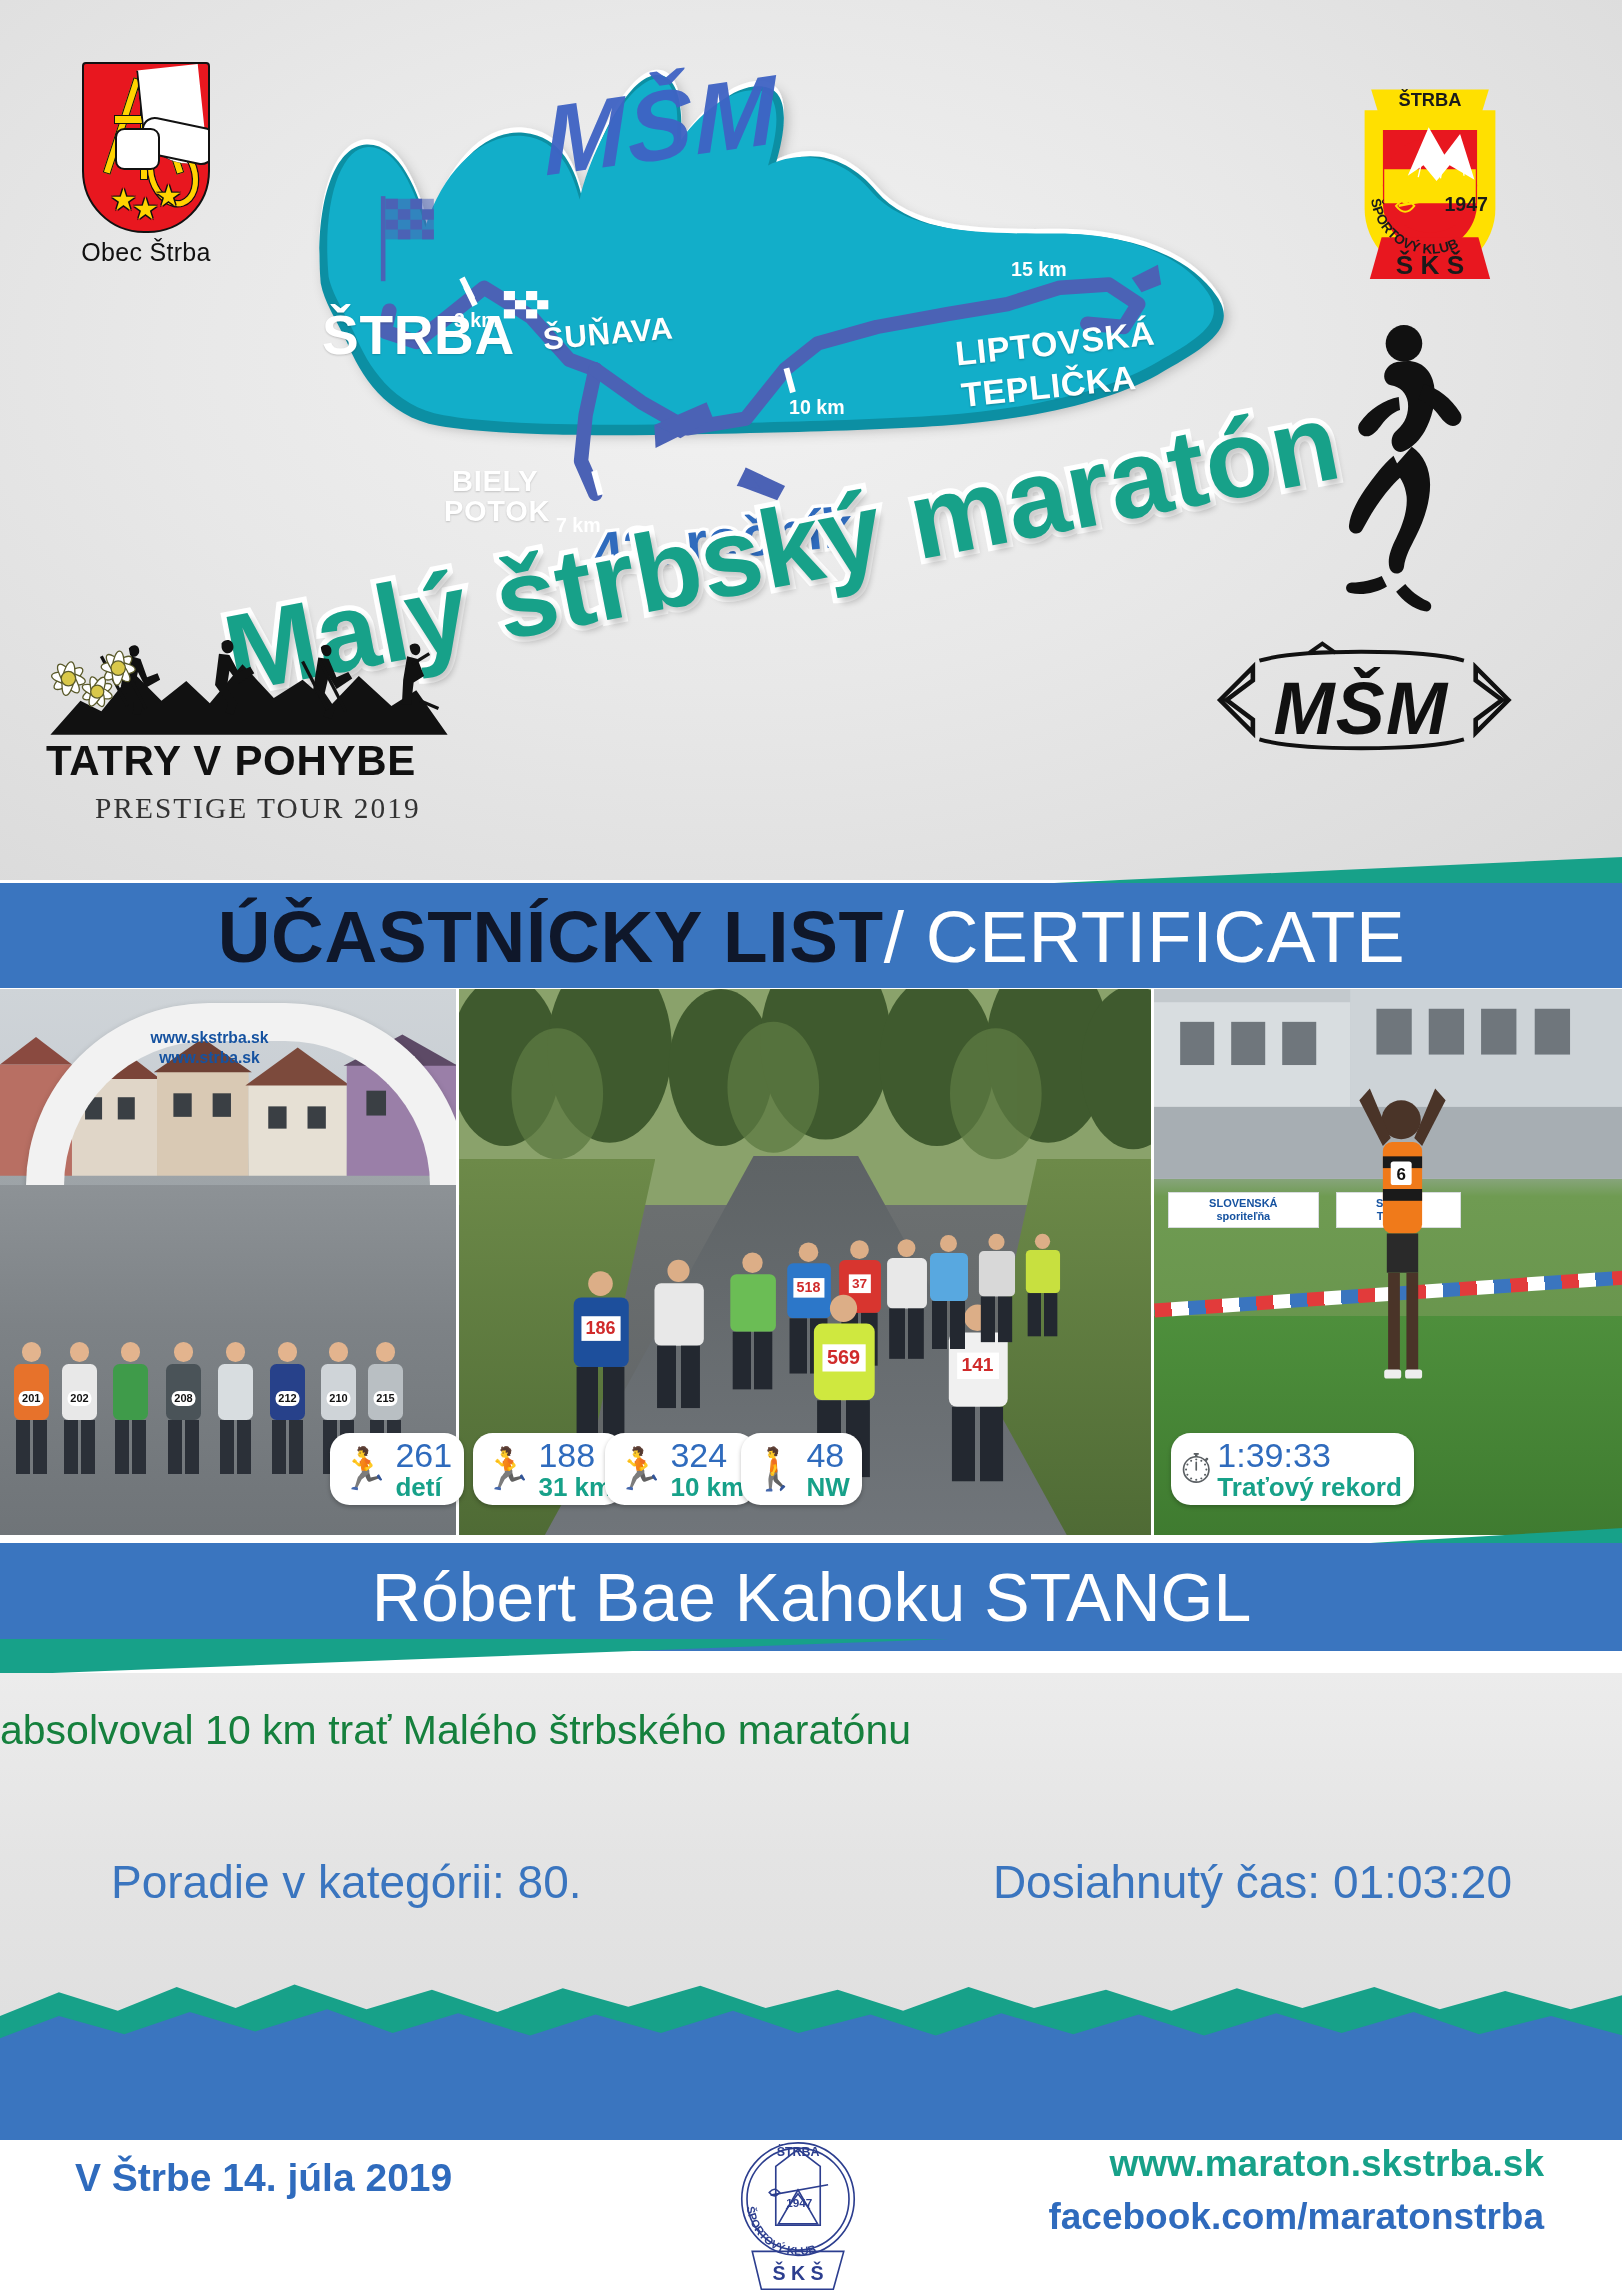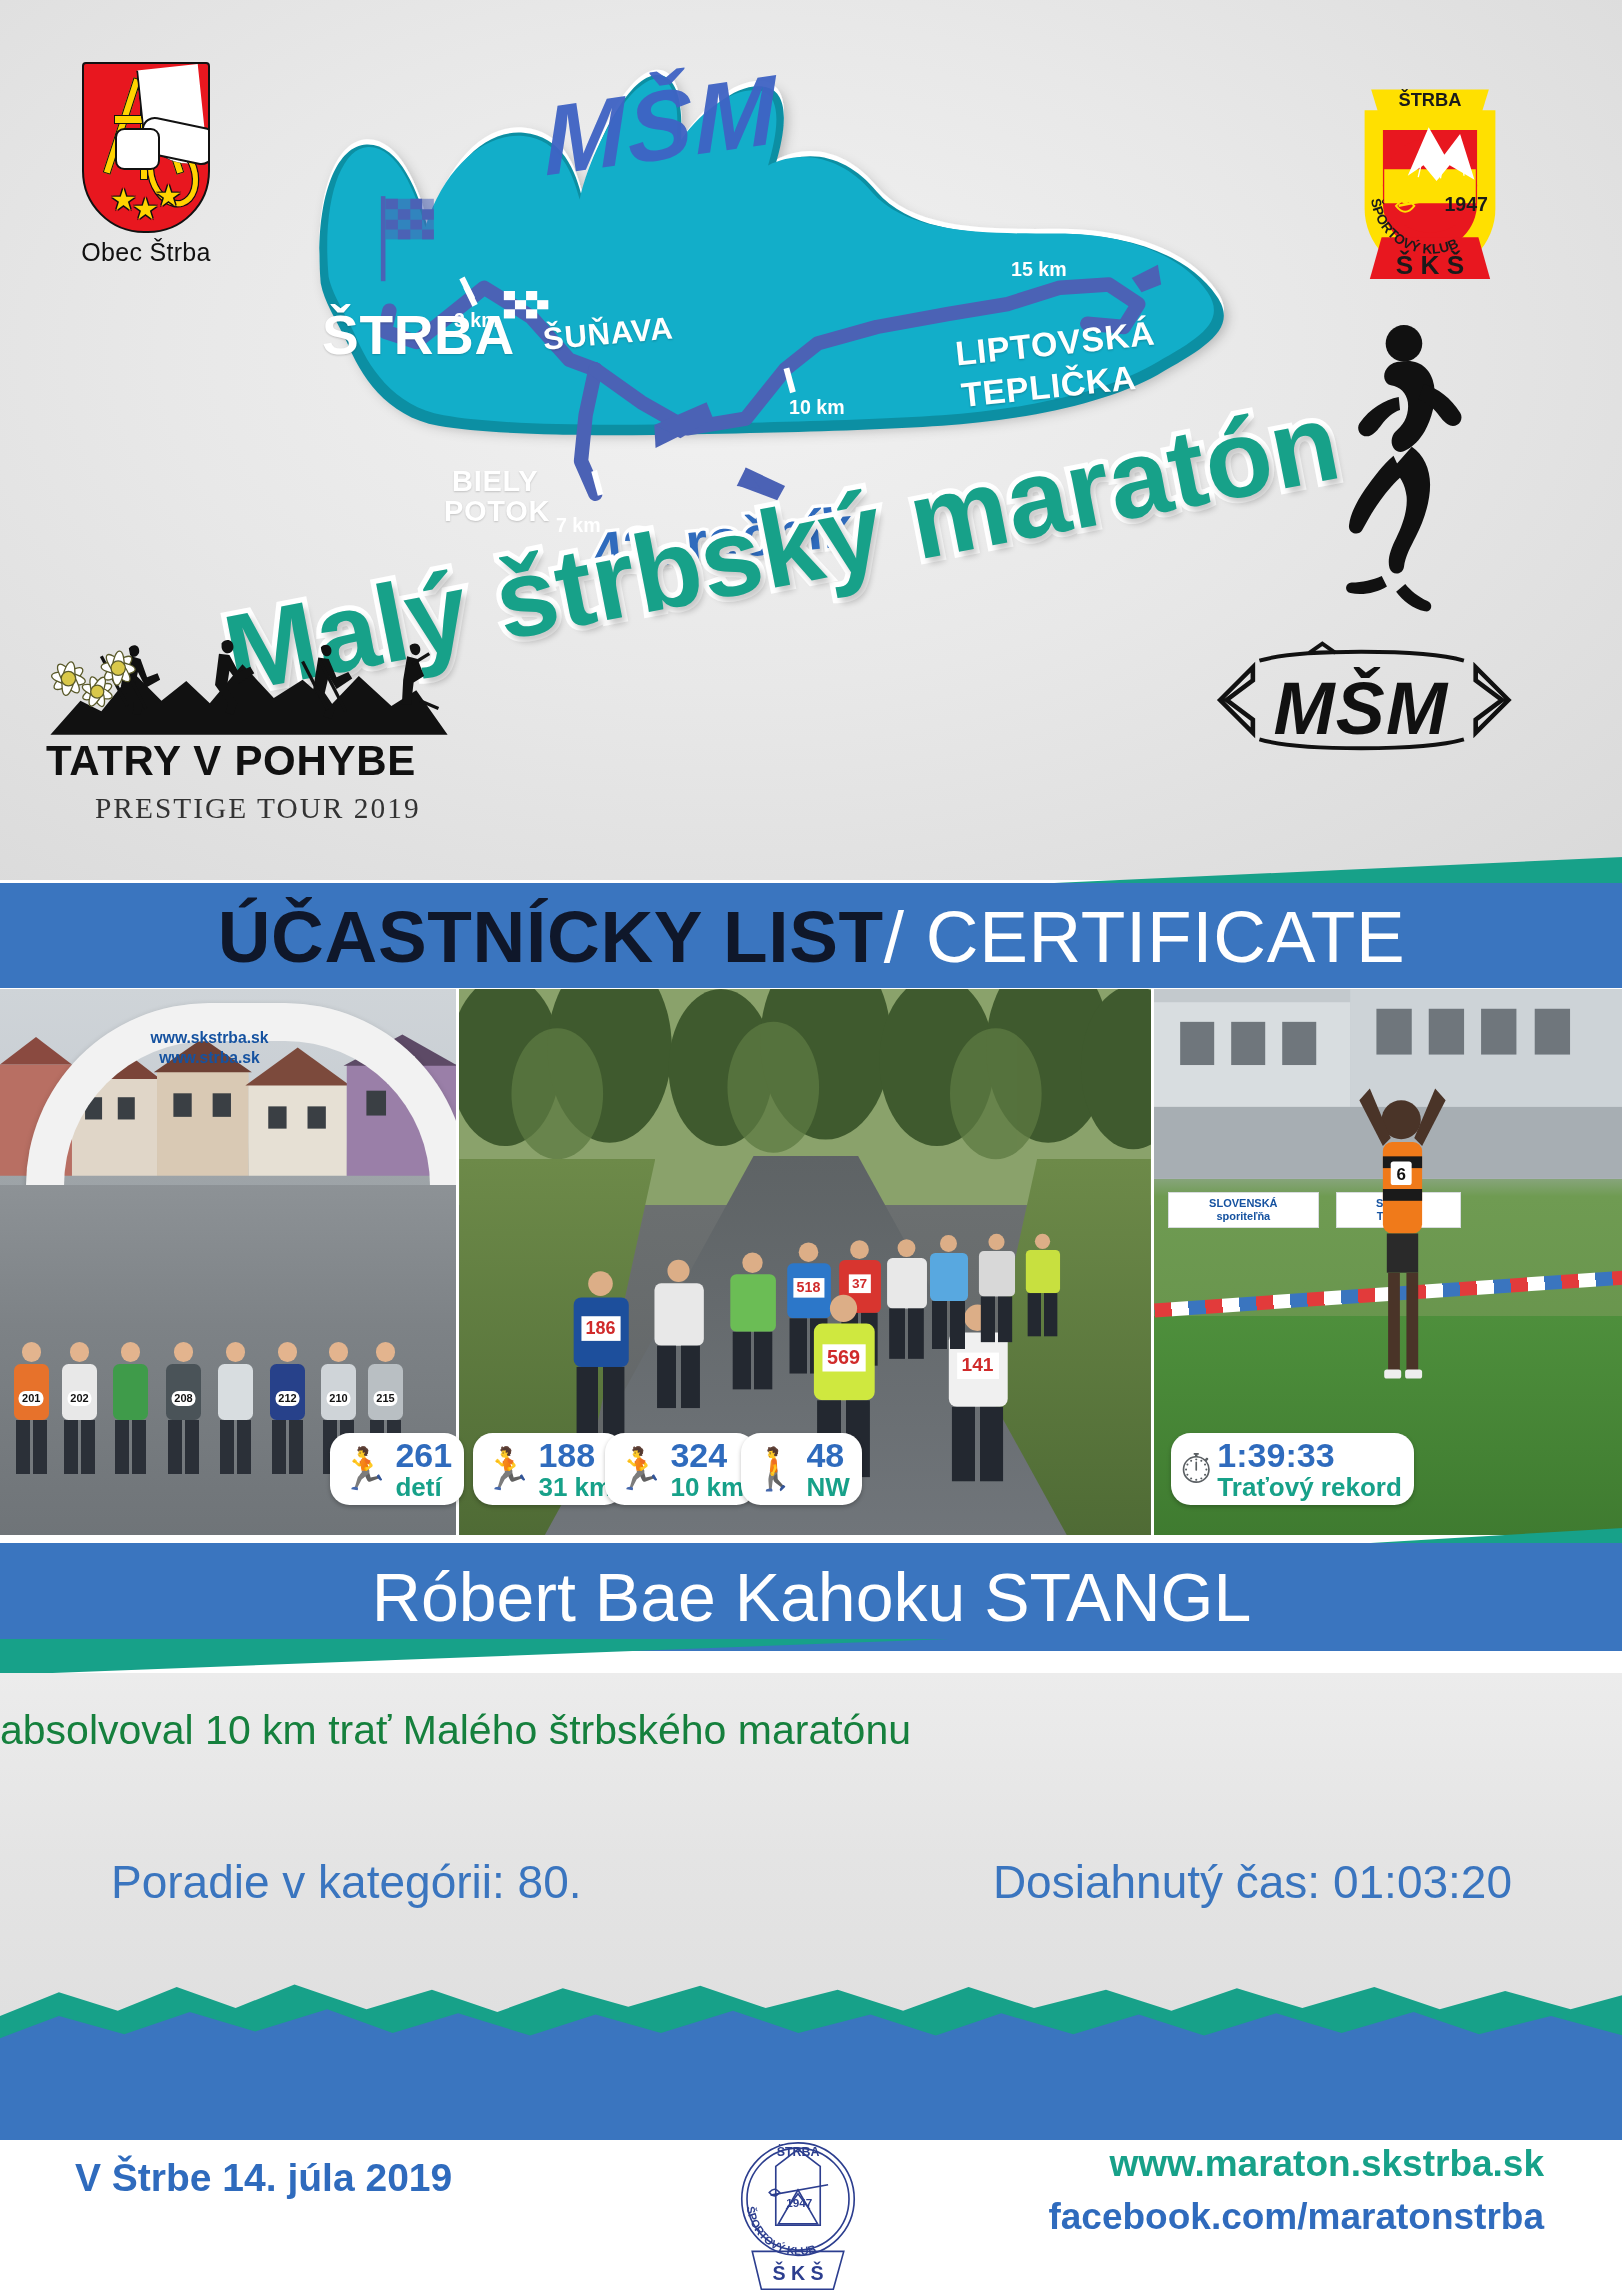--- a/index.html
+++ b/index.html
@@ -197,21 +197,21 @@
   
   #stats { position:absolute; left:0; top:1433px; width:1623px; height:82px; }
   .badge {
     position:absolute; top:0; height:72px;
     background:#ffffff; border-radius:19.6px;
     display:flex; align-items:center; padding:0 11.8px 0 9.2px;
     box-shadow:0 2px 4.6px rgba(0,0,0,0.25);
   }
   .badge .gly { font-size:41px; color:#5a5f63; line-height:1; margin-right:5.2px; }
   .badge .txt { display:flex; flex-direction:column; line-height:1.0; }
-  .badge .num { font-size:34px; font-weight:bold; color:#2f6bbd; }
+  .badge .num { font-size:34px; font-weight:normal; color:#2f6bbd; }
   .badge .sub { font-size:26px; font-weight:bold; color:#17a189; margin-top:2.6px;}
 
   
   #name-slash-top { position:absolute; left:0; top:1528px; width:1623px; height:31px; }
   #name-band { position:absolute; left:0; top:1543px; width:1623px; height:108px; background:#3a75bf; }
   #name-text {
     position:absolute; left:0; top:1544px; width:1623px; height:106px;
     display:flex; align-items:center; justify-content:center;
     color:#ffffff; font-size:68px; white-space:nowrap;
   }

